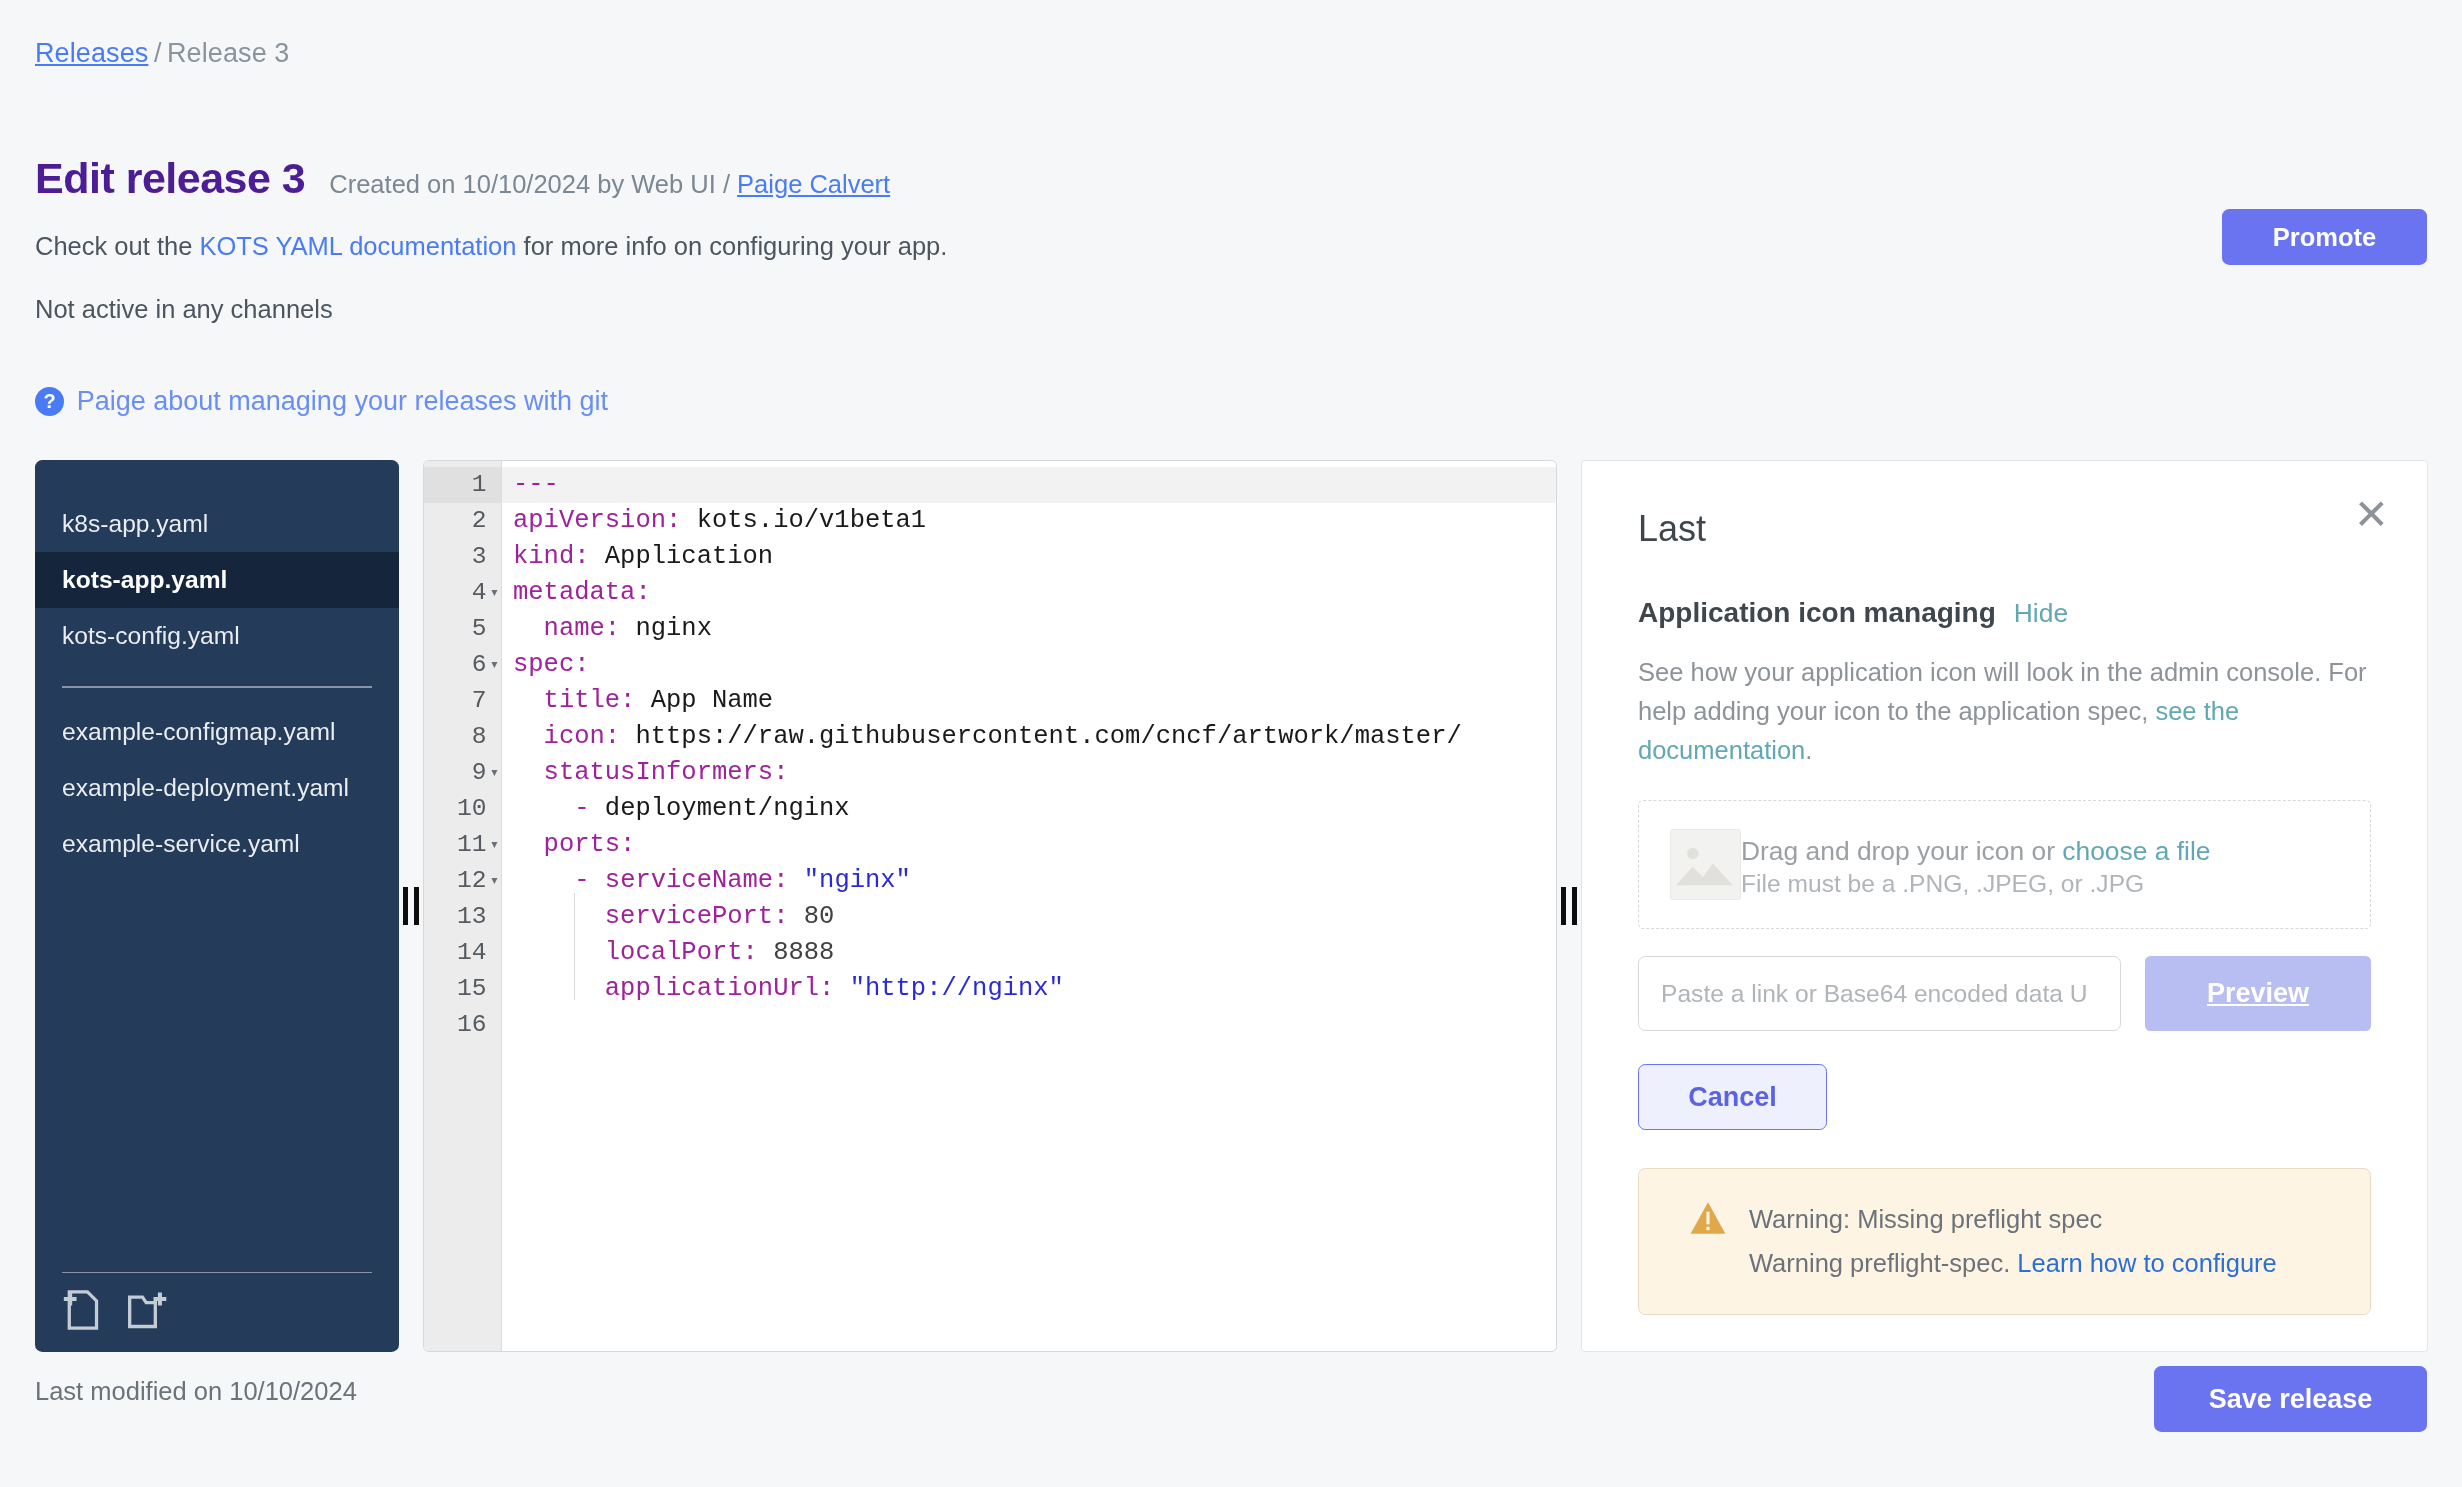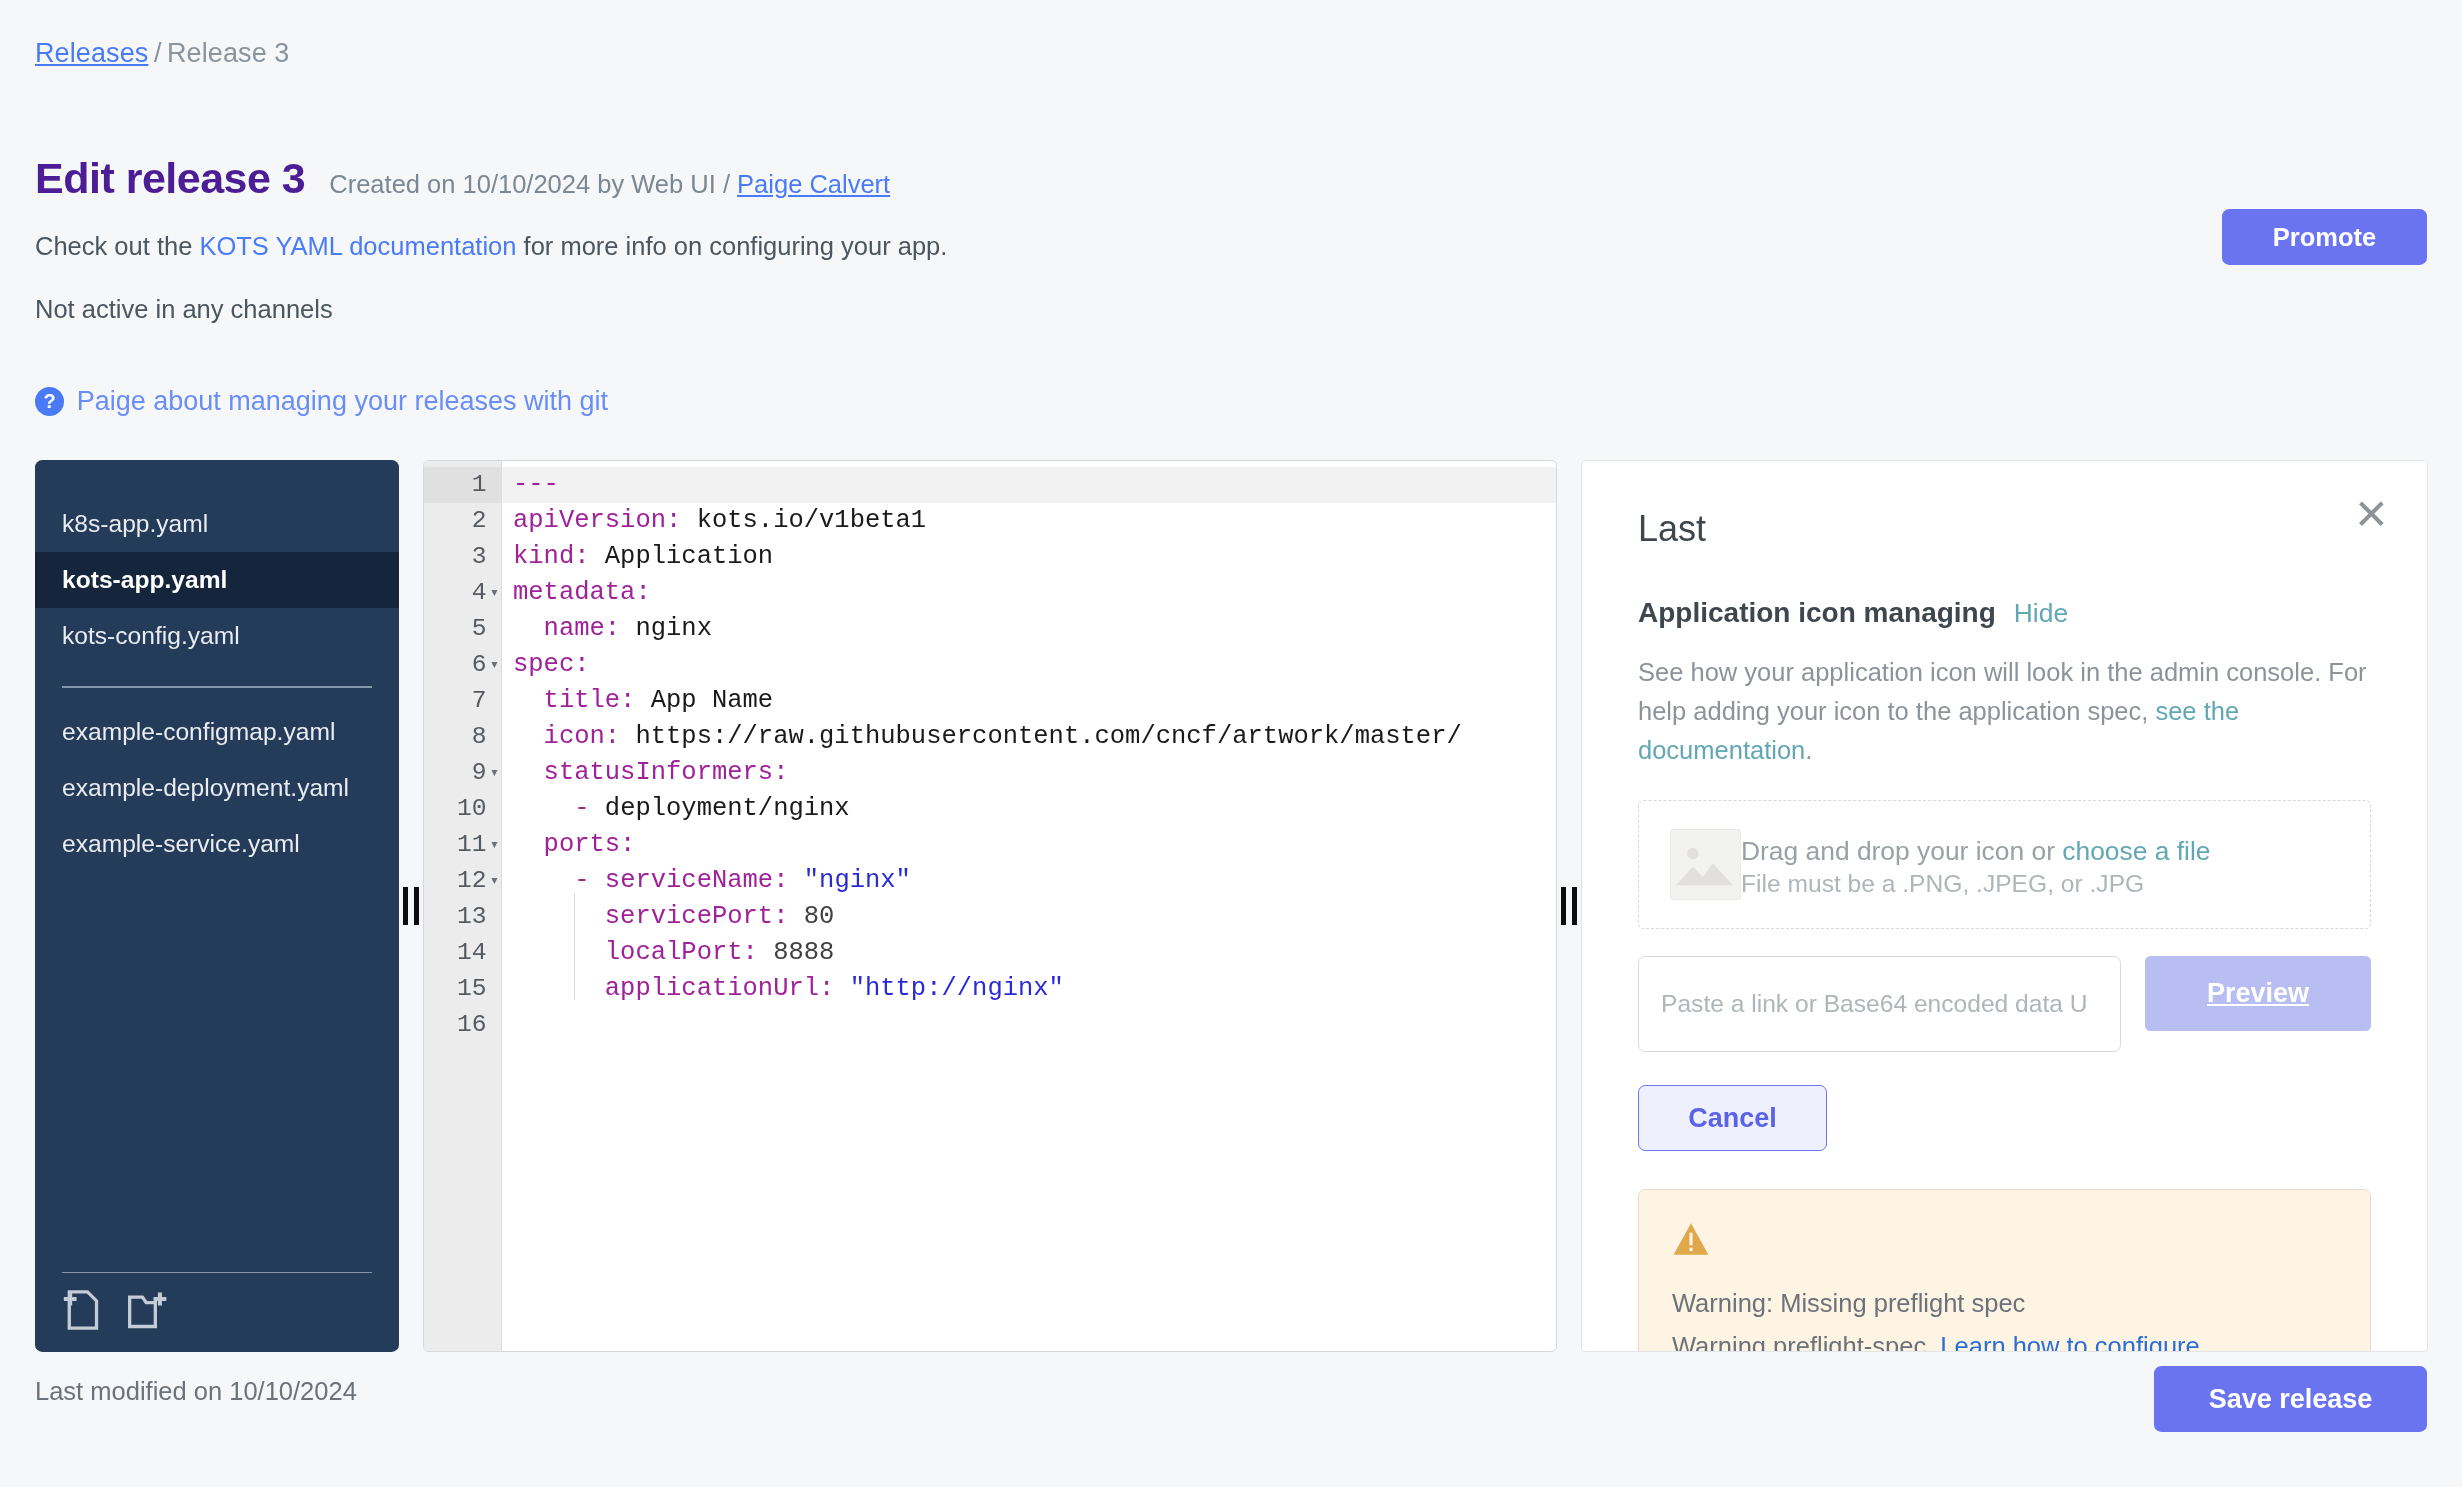--- a/index.html
+++ b/index.html
@@ -204,21 +204,21 @@
     width: 71px; height: 71px; flex: 0 0 71px;
     background: #f2f2f0; border: 1.8px solid #eceae6;
     border-radius: 2.7px; position: relative; overflow: hidden;
   }
   .dz-text-main { font-size: 26.4px; color: #9aa0a6; line-height: 1.45; }
   .dz-text-main a { color: #62a8b4; text-decoration: none; }
   .dz-text-sub { font-size: 24.6px; color: #b0b5ba; }
 
   .paste-row { display: flex; gap: 24px; align-items: stretch; margin-bottom: 33px; }
   .paste-input {
-    flex: 1 1 auto; height: 96px;
+    flex: 1 1 auto; height: 75px;
     border: 1.8px solid #d6d9dc; border-radius: 7.3px;
     padding: 0 22px; font-size: 24.6px; color: #3e464e;
     font-family: "Liberation Sans", sans-serif;
     background: #fff; outline: none;
   }
   .paste-input::placeholder { color: #b0b5ba; }
   .preview-btn {
     width: 226px; height: 75px;
     background: #b9bef2; color: #ffffff; border: none;
     border-radius: 5.5px; font-size: 27px; font-weight: bold;
@@ -228,22 +228,22 @@
     width: 189px; height: 66px;
     background: #eff0fd; color: #5a63e8;
     border: 1.8px solid #6a73f0; border-radius: 7.3px;
     font-size: 27px; font-weight: bold;
     font-family: "Liberation Sans", sans-serif; cursor: pointer;
     margin-bottom: 38px; display: block;
   }
 
   .warn-box {
     background: #fdf4e3; border: 0.9px solid #e6dcc6;
-    border-radius: 7.3px; padding: 29px 33px;
-    display: flex; gap: 22px; align-items: flex-start; flex-direction: column;
+    border-radius: 7.3px; padding: 29px 50px;
+    display: flex; gap: 22px; align-items: flex-start;
   }
   .warn-icon { flex: 0 0 38px; margin-top: 1.8px; }
   .warn-lines { font-size: 25.5px; color: #6c727a; line-height: 1.7; }
   .warn-lines a { color: #2b6fd6; text-decoration: none; }
 
   
   .footer-left {
     position: absolute; left: 35px; bottom: 82px;
     font-size: 25.5px; color: #6c727a;
   }

